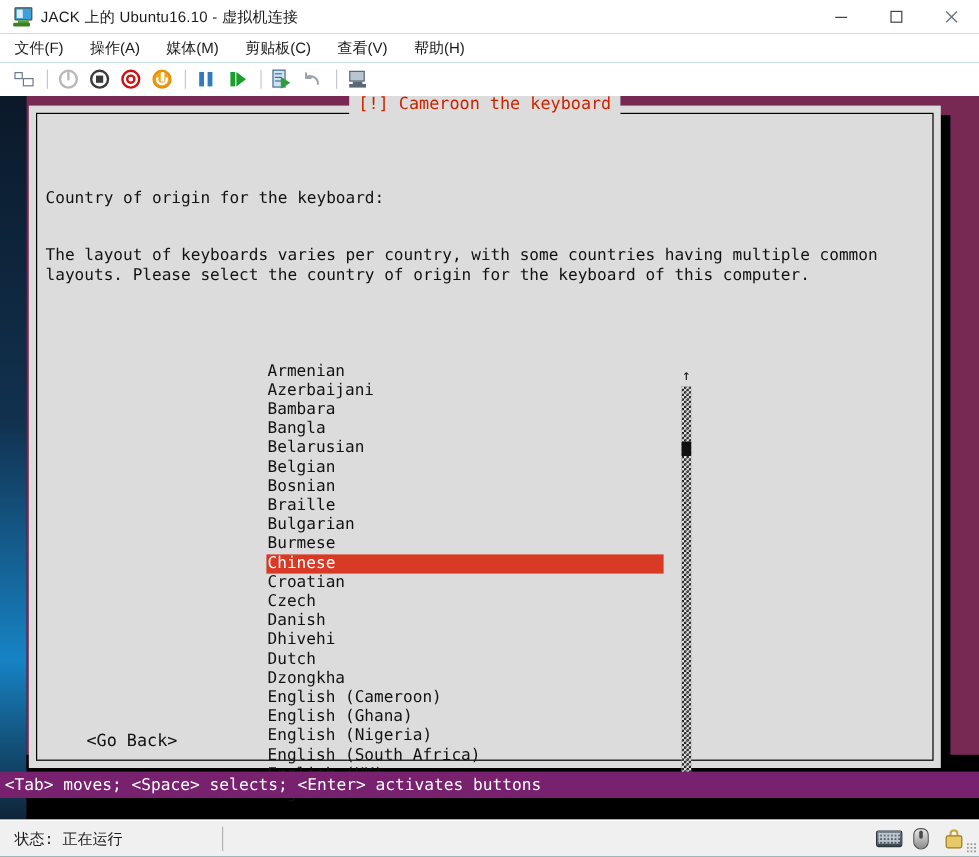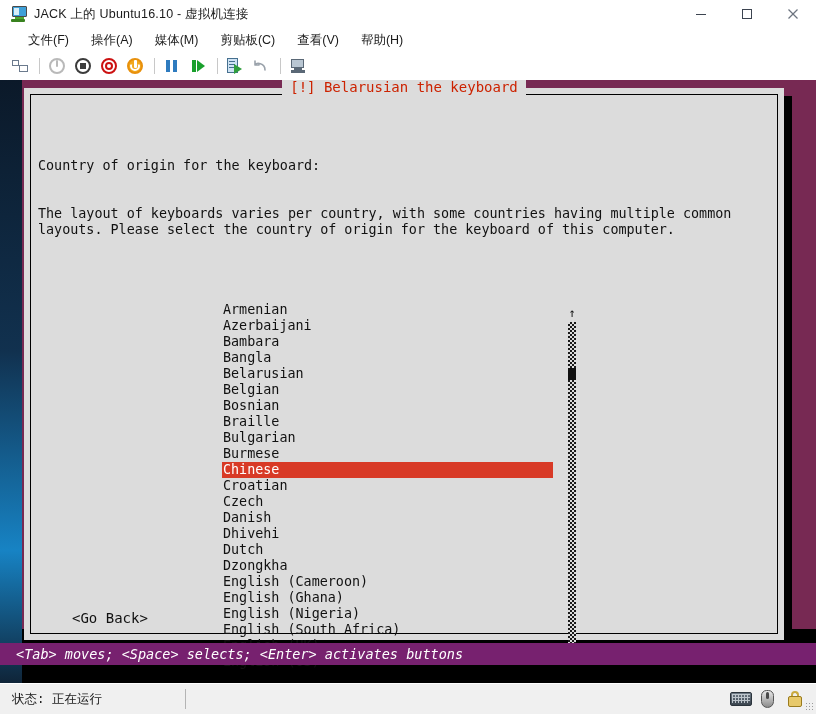--- a/index.html
+++ b/index.html
@@ -49,21 +49,21 @@
   }
   #winbtns{position:absolute;right:0;top:0;height:28px;display:flex;}
   .winbtn{
     width:46px;height:28px;display:flex;align-items:center;justify-content:center;
     color:#3c4450;
   }
   .winbtn svg{display:block;}
 
   #menubar{
     height:24px;flex:0 0 24px;background:#ffffff;
-    display:flex;align-items:center;padding-left:28px;
+    display:flex;align-items:center;padding-left:12px;
     border-bottom:0;
   }
   .menuitem{
     font-size:12.5px;color:#1a1a1a;margin-right:22px;white-space:nowrap;
   }
 
   #toolbar{
     height:28px;flex:0 0 28px;background:#ffffff;
     display:flex;align-items:center;padding-left:10px;
   }
@@ -109,21 +109,21 @@
     background:#772953;
   }
   #vm-black-bottom{
     position:absolute;left:22px;right:0;bottom:0;height:54px;background:#000000;
   }
   #helpbar{
     position:absolute;left:0;right:0;bottom:18px;height:22px;
     background:#77216f;color:#ffffff;
     font-family:"DejaVu Sans Mono","Liberation Mono",monospace;
     font-size:13.5px;line-height:22px;letter-spacing:0px;
-    padding-left:16px;white-space:nowrap;font-style:italic;
+    padding-left:4px;white-space:nowrap;
   }
 
   
   #dialog-shadow{
     position:absolute;left:32px;top:16px;width:760px;height:552px;background:#000000;
   }
   #dialog{
     position:absolute;left:24px;top:8px;width:760px;height:552px;
     background:#dcdcdc;
     box-sizing:border-box;
@@ -305,21 +305,21 @@
   </div>
 
   <div id="vmscreen">
     <div id="vm-purple"></div>
     <div id="vm-grad"></div>
     <div id="vm-black-bottom"></div>
 
     <div id="dialog-shadow"></div>
     <div id="dialog">
       <div id="dlg-inner"></div>
-      <div id="dlg-title"><span class="txt">[!] Belarusian the keyboard</span></div>
+      <div id="dlg-title"><span class="txt">[!] Cameroon the keyboard</span></div>
 
       <div id="dlg-body">
         <div id="prompt" class="para">Country of origin for the keyboard:</div>
         <div class="para">The layout of keyboards varies per country, with some countries having multiple common
 layouts. Please select the country of origin for the keyboard of this computer.</div>
 
         <div id="listwrap">
           <div id="list"><div class="li">Armenian</div><div class="li">Azerbaijani</div><div class="li">Bambara</div><div class="li">Bangla</div><div class="li">Belarusian</div><div class="li">Belgian</div><div class="li">Bosnian</div><div class="li">Braille</div><div class="li">Bulgarian</div><div class="li">Burmese</div><div class="li sel">Chinese</div><div class="li">Croatian</div><div class="li">Czech</div><div class="li">Danish</div><div class="li">Dhivehi</div><div class="li">Dutch</div><div class="li">Dzongkha</div><div class="li">English (Cameroon)</div><div class="li">English (Ghana)</div><div class="li">English (Nigeria)</div><div class="li">English (South Africa)</div><div class="li">English (UK)</div><div class="li">English (US)</div></div>
 
           <div id="sbar">

